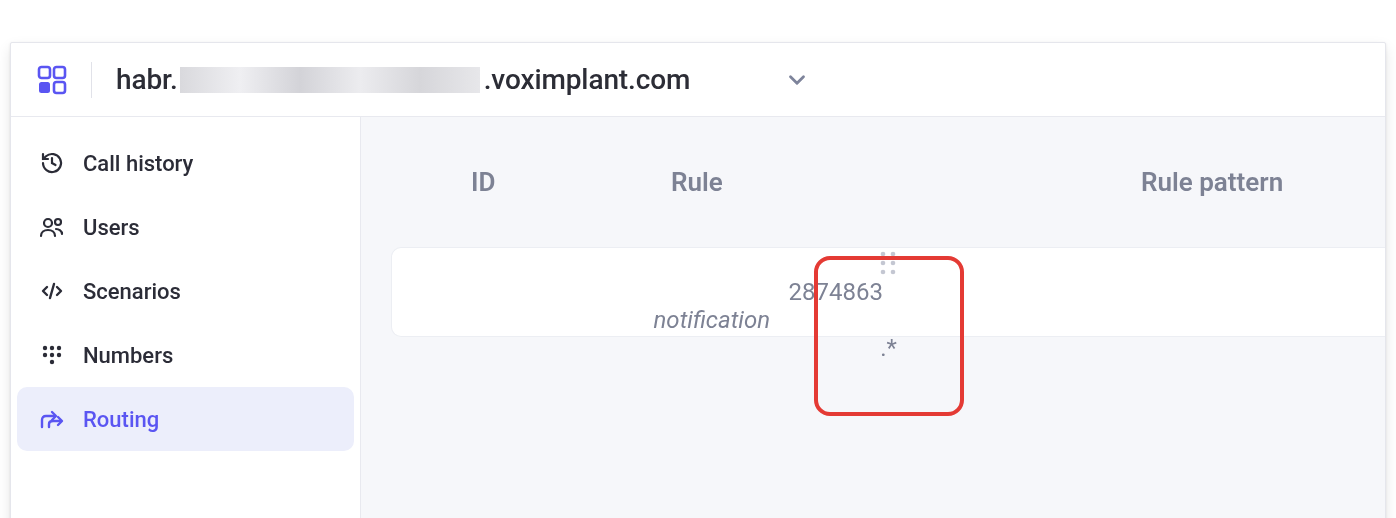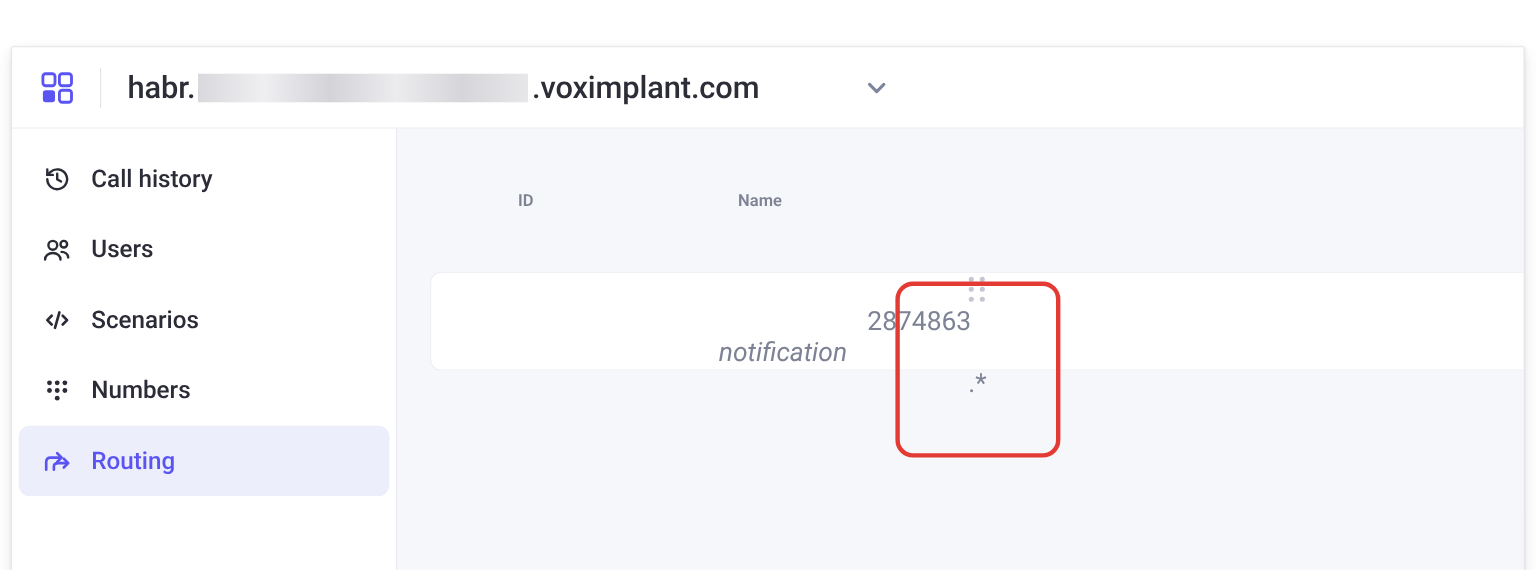--- a/index.html
+++ b/index.html
@@ -114,21 +114,21 @@
     flex: 1;
     background: #f6f7fa;
     padding: 0;
     position: relative;
   }
   .table-header {
     display: flex;
     align-items: center;
     height: 130px;
     padding-left: 110px;
-    font-size: 15px;
+    font-size: 26px;
     font-weight: 600;
     color: #7d8294;
   }
   .th-id { width: 200px; }
   .th-name { width: 470px; }
   .th-pattern { flex: 1; }
   .row {
     display: flex;
     align-items: center;
     background: #fff;
@@ -257,21 +257,22 @@
             </svg>
           </span>
           <span>Routing</span>
         </div>
 
       </div>
 
       <div class="main">
         <div class="table-header">
           <div class="th-id">ID</div>
-          <div class="th-name">Name</div>
+          <div class="th-name">Rule</div>
+          <div class="th-pattern">Rule pattern</div>
         </div>
 
         <div class="row">
           <div class="drag">
             <svg width="22" height="30" viewBox="0 0 22 30" fill="currentColor">
               <circle cx="5" cy="6" r="2.3"></circle>
                 <circle cx="15" cy="6" r="2.3"></circle>
               <circle cx="5" cy="15" r="2.3"></circle>
                 <circle cx="15" cy="15" r="2.3"></circle>
               <circle cx="5" cy="24" r="2.3"></circle>

